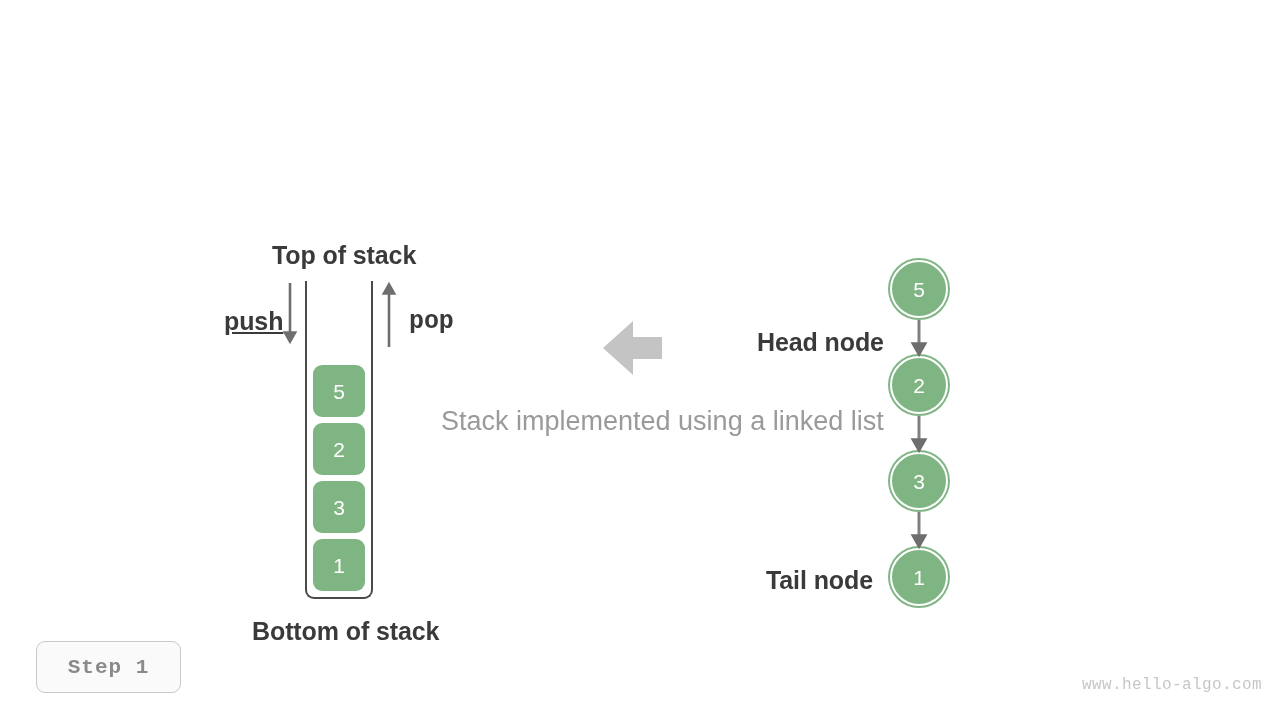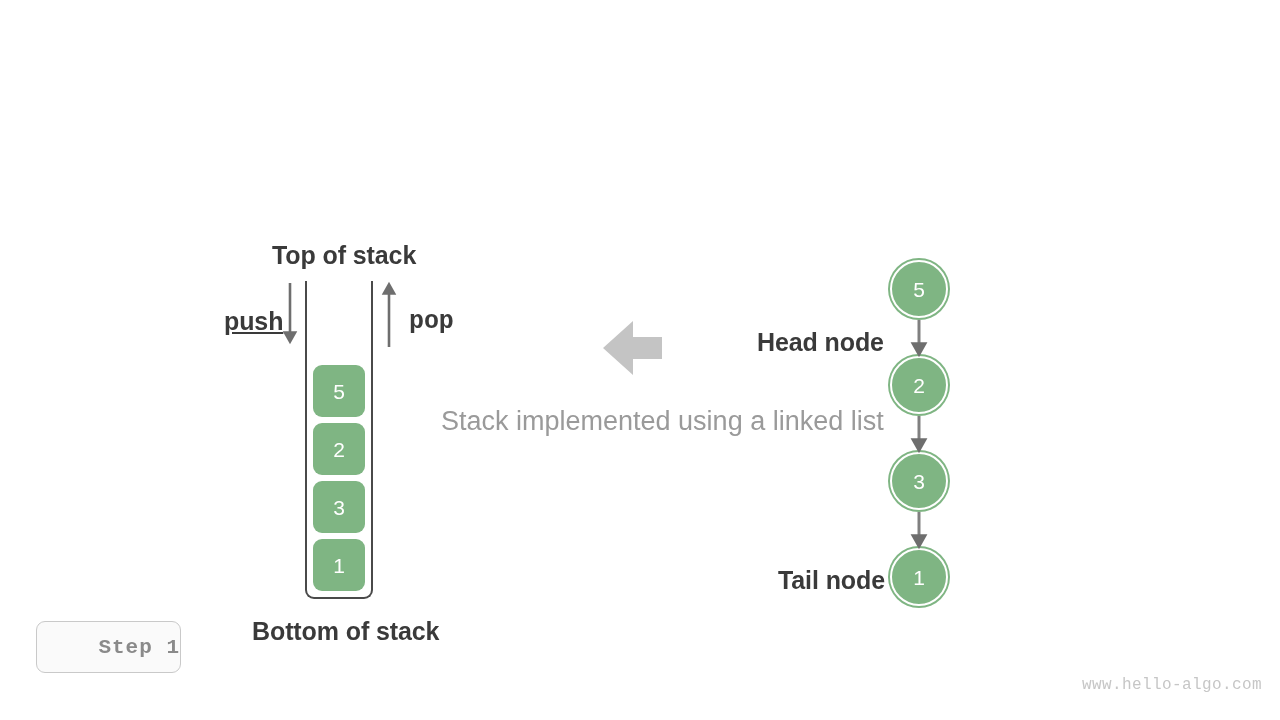--- a/index.html
+++ b/index.html
@@ -92,29 +92,29 @@
     top: 0;
     width: 1280px;
     height: 720px;
     pointer-events: none;
   }
 
   
   .step-badge {
     position: absolute;
     left: 36px;
-    top: 621px;
+    top: 641px;
     width: 145px;
     height: 52px;
     border: 1.6px solid #c9c9c9;
     border-radius: 9px;
     background: #fafafa;
     display: flex;
     align-items: center;
-    justify-content: flex-end;
+    justify-content: center;
     box-sizing: border-box;
   }
   .step-badge span {
     font-family: "Liberation Mono", monospace;
     font-size: 21px;
     font-weight: bold;
     color: #8a8a8a;
     letter-spacing: 1px;
   }
 
@@ -152,21 +152,21 @@
 
   <div class="caption" style="left:441px; top:406px;">Stack implemented using a linked list</div>
 
   <div class="label-bold" style="left:757px; top:292px;margin-top:36px;">Head node</div>
 
   <div class="ll-node" style="left:890px; top:260px;">5</div>
   <div class="ll-node" style="left:890px; top:356px;">2</div>
   <div class="ll-node" style="left:890px; top:452px;">3</div>
   <div class="ll-node" style="left:890px; top:548px;">1</div>
 
-  <div class="label-bold" style="left:766px; top:566px;margin-left:12px;">Tail node</div>
+  <div class="label-bold" style="left:766px; top:566px;">Tail node</div>
 
   <svg class="overlay" viewBox="0 0 1280 720" xmlns="http://www.w3.org/2000/svg">
     <defs>
       <marker id="head-gray" markerWidth="6" markerHeight="6" refX="2.6" refY="3" orient="auto" markerUnits="strokeWidth">
         <path d="M0,0.2 L0,5.8 L5,3 z" fill="#6e6e6e"></path>
       </marker>
     </defs>
 
     <g>
       <line x1="290" y1="283" x2="290" y2="338" stroke="#6e6e6e" stroke-width="2.6" marker-end="url(#head-gray)"></line>

